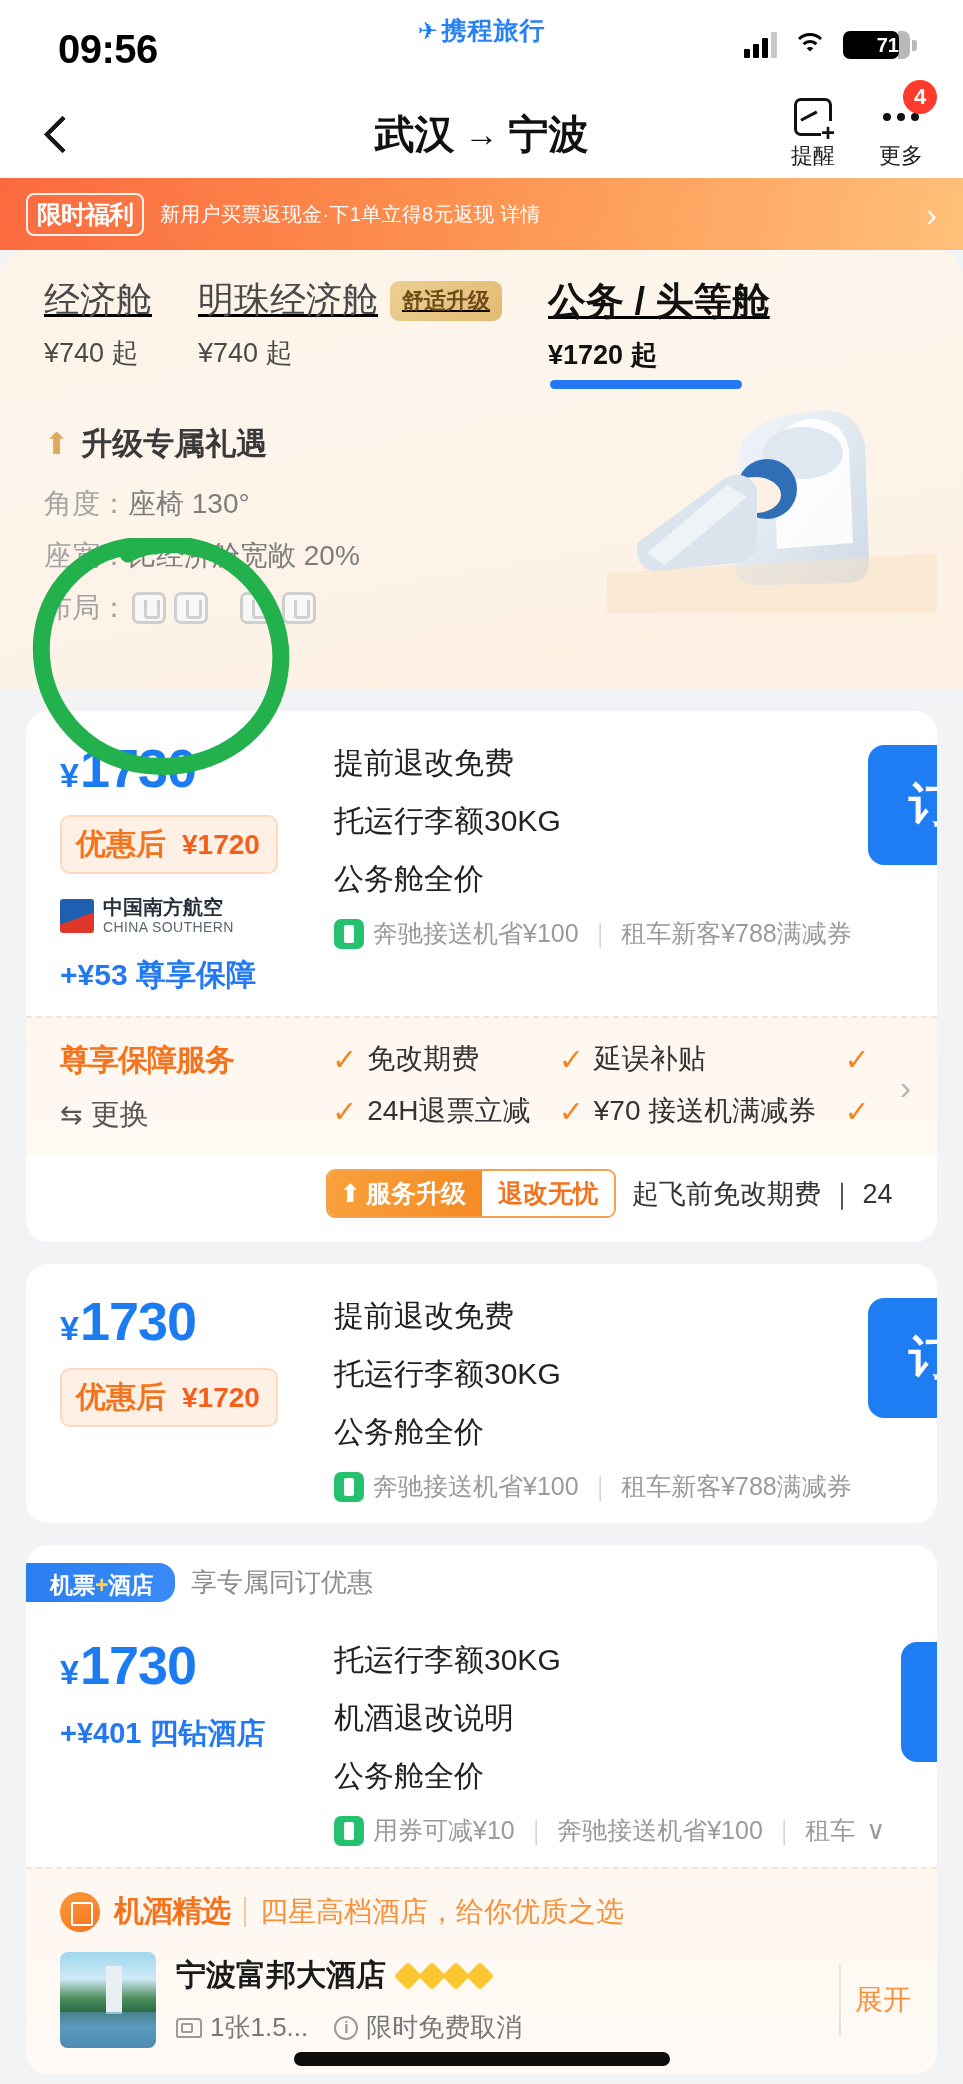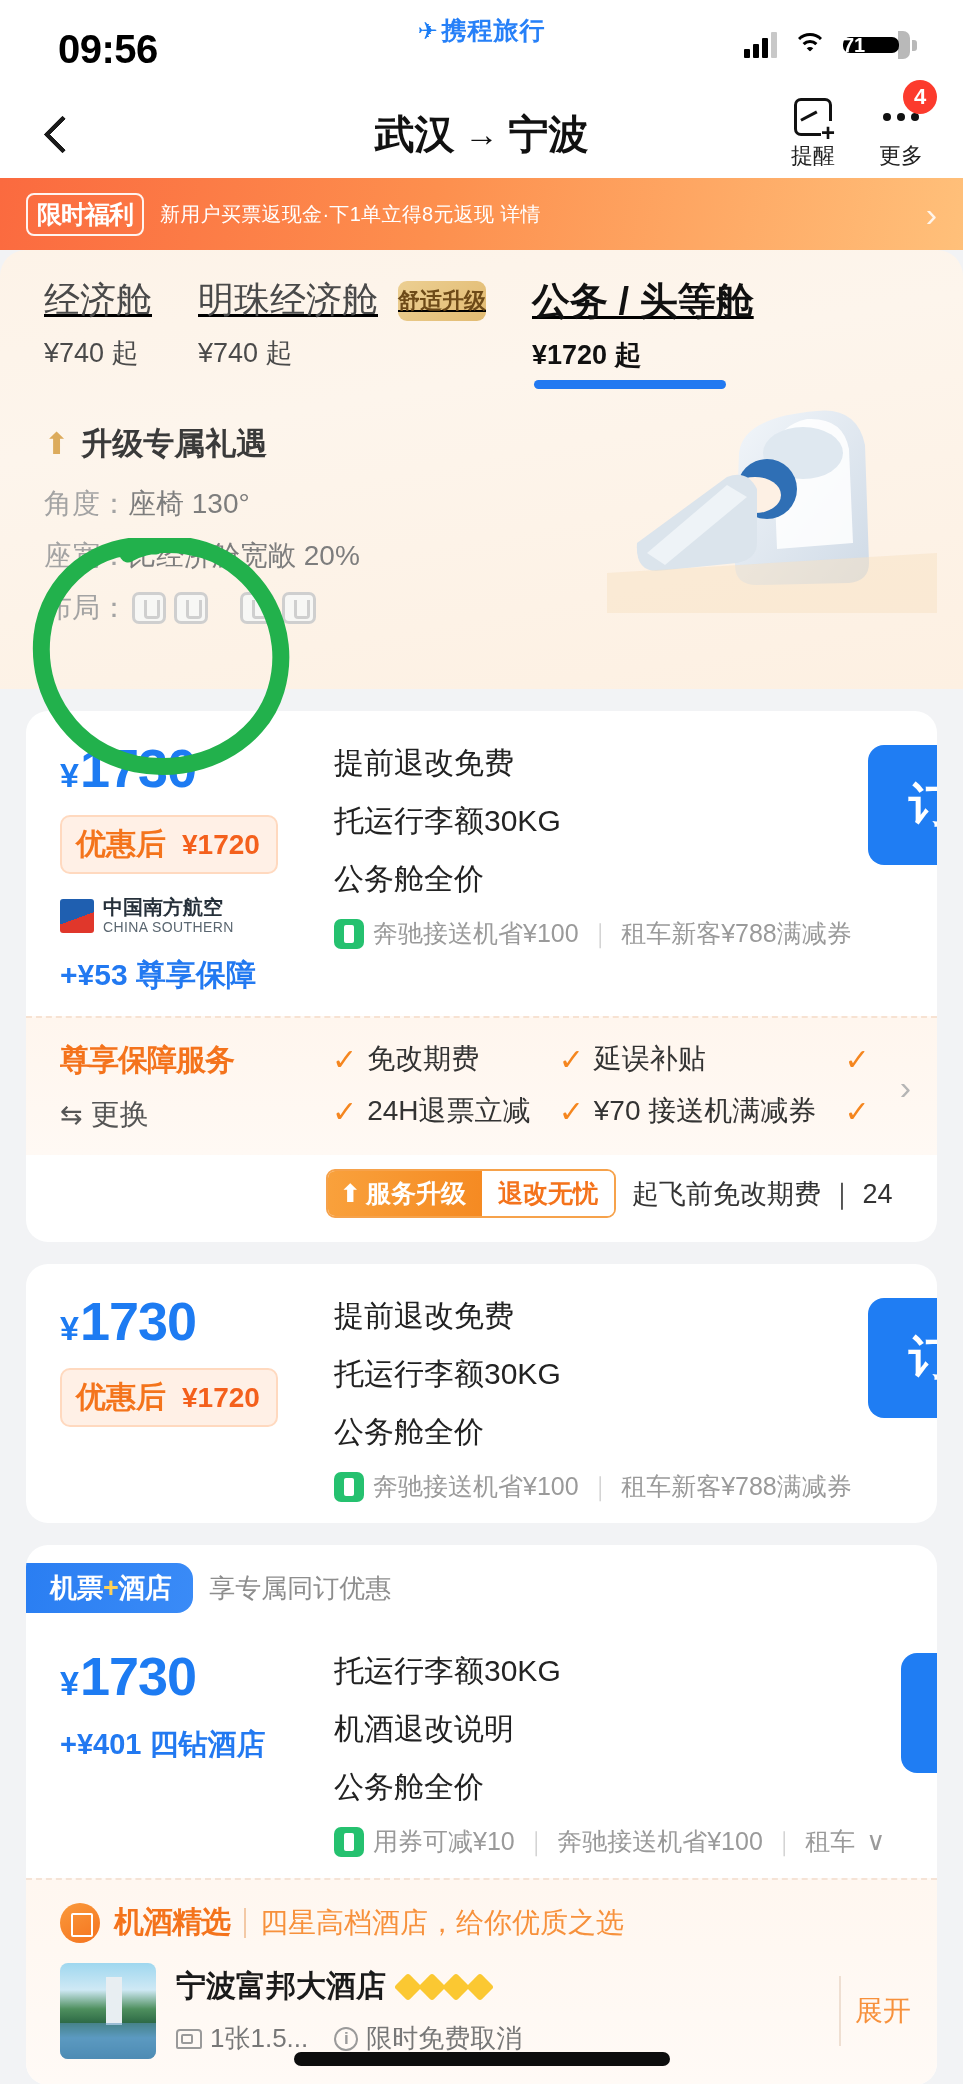--- a/index.html
+++ b/index.html
@@ -32,22 +32,22 @@
   .bars i:nth-child(3){ height:20px; }
   .bars i:nth-child(4){ height:26px; background:#c8c8c8; }
   .wifi{ width:34px; height:26px; position:relative; }
   .wifi span{ position:absolute; left:50%; transform:translateX(-50%);
     border:3.5px solid #000; border-bottom-color:transparent;
     border-left-color:transparent; border-right-color:transparent;
     border-radius:50%; }
   .wifi span:nth-child(1){ width:34px; height:34px; top:1px; }
   .wifi span:nth-child(2){ width:21px; height:21px; top:8px; }
   .wifi span:nth-child(3){ width:9px; height:9px; top:15px; border-width:4.5px; }
-  .batt{ width:56px; height:16px; background:#000; border-radius:7px;
-    display:flex; align-items:center; justify-content:flex-start; position:relative; }
+  .batt{ width:56px; height:28px; background:#000; border-radius:7px;
+    display:flex; align-items:center; justify-content:flex-end; position:relative; }
   .batt-lvl{ color:#fff; font-size:20px; font-weight:700; }
   .batt-shell{ display:flex; align-items:center; }
   .batt-grey{ width:12px; height:28px; background:#b9b9b9;
     border-radius:0 7px 7px 0; margin-left:-1px; }
   .batt-tip{ width:5px; height:11px; background:#b9b9b9;
     border-radius:0 3px 3px 0; margin-left:2px; }
 
   
   .navbar{
     height:88px; background:#fff; display:flex; align-items:center;
@@ -105,21 +105,21 @@
   .tabs{ display:flex; align-items:flex-start; padding:0 44px; gap:46px; }
   .tab{ display:flex; flex-direction:column; gap:10px; position:relative;
     padding-bottom:16px; }
   .tab-head{ display:flex; align-items:center; gap:12px;text-decoration:underline; }
   .tab-name{ font-size:36px; color:#4a4a4a; }
   .tab.active .tab-name{ font-size:38px; font-weight:700; color:#111; }
   .tab-price{ font-size:27px; color:#4a4a4a; }
   .tab.active .tab-price{ font-weight:600; color:#111; }
   .tab-chip{ background:linear-gradient(135deg,#eccf92,#e2bb72);
     border-radius:9px; font-size:22px; color:#6d4a18; font-weight:600;
-    padding:5px 0; white-space:nowrap;margin-left:8px; }
+    padding:5px 12px; white-space:nowrap; }
   .tab-underline{ position:absolute; bottom:0; left:2px; width:192px; height:9px;
     border-radius:5px; background:#2279f1; }
 
   .cabin-body{ padding:34px 44px 48px; position:relative; z-index:2; }
   .perk-title{ display:flex; align-items:center; gap:12px; margin-bottom:20px; }
   .perk-arrow{ color:#dcab5c; font-size:30px; line-height:1; }
   .perk-title-txt{ font-size:31px; color:#3a3a3a; font-weight:600; }
   .spec{ display:flex; align-items:center; font-size:28px; color:#8a8a8a;
     margin-bottom:14px; }
   .spec-k{ color:#a3a3a3; }
@@ -195,22 +195,22 @@
   .ub-left{ background:linear-gradient(95deg,#f9a13c,#f58a22); color:#fff;
     font-size:25px; font-weight:700; padding:6px 16px 6px 12px;
     display:flex; align-items:center; gap:5px; }
   .ub-right{ background:#fff; color:#f4731c; font-size:25px; font-weight:700;
     padding:6px 16px; }
   .upsell-txt{ font-size:27px; color:#333; white-space:nowrap; overflow:hidden; }
 
   
   .bundle-head{ display:flex; align-items:center; gap:16px; padding:18px 26px 6px 0; }
   .bundle-badge{ background:linear-gradient(100deg,#2a7ef2,#3a8bf7);
-    border-radius:0 16px 16px 0; color:#fff; font-size:27px; font-weight:700;
-    padding:7px 22px 7px 24px; letter-spacing:-.5px; }
+    border-radius:0 16px 16px 0; color:#fff; font-size:23px; font-weight:700;
+    padding:7px 22px 1px 24px; letter-spacing:-.5px; }
   .bundle-badge .plus{ color:#ffd257; }
   .bundle-sub{ font-size:26px; color:#8d8d8d; }
   .hotel-addon{ font-size:29px; color:#2279f1; font-weight:600; margin-top:22px; }
 
   
   .hotel{ background:linear-gradient(180deg,#fff7f0,#fffaf6);
     border-top:2px dashed #f5e3d6; padding:22px 26px 26px 34px; }
   .hotel-title{ display:flex; align-items:center; gap:14px; }
   .hotel-ic{ width:40px; height:40px; border-radius:50%;
     background:linear-gradient(150deg,#fa9a3c,#f5731e); position:relative;

